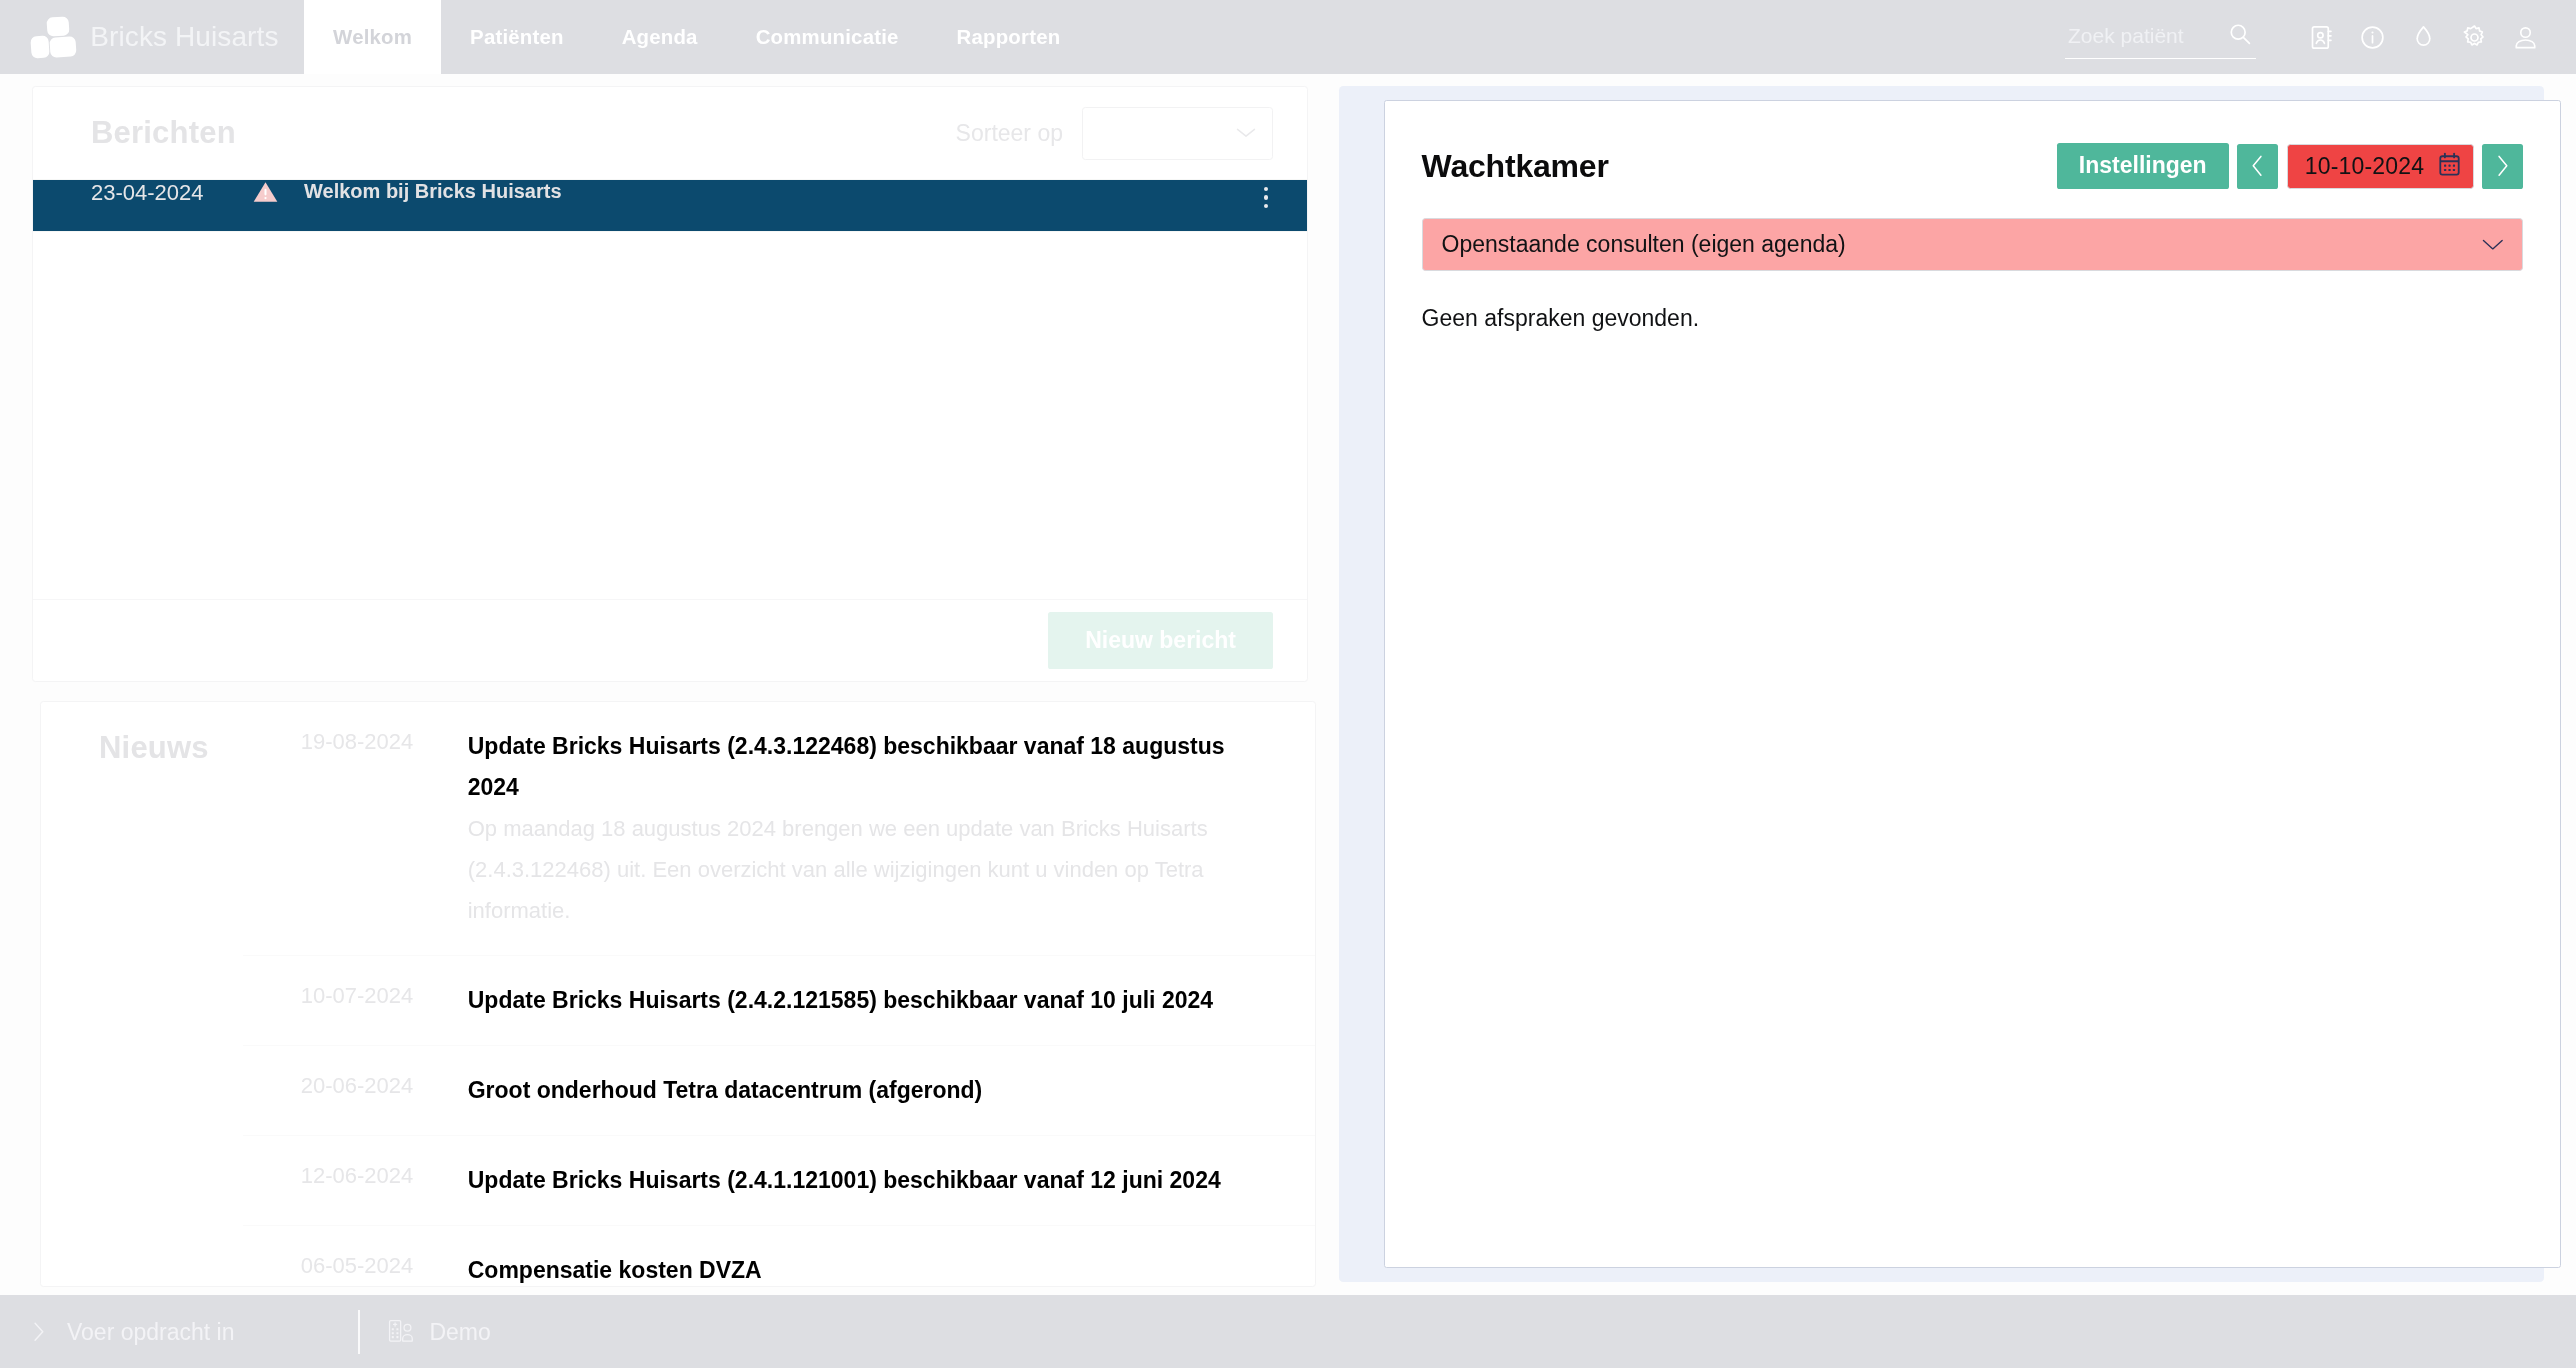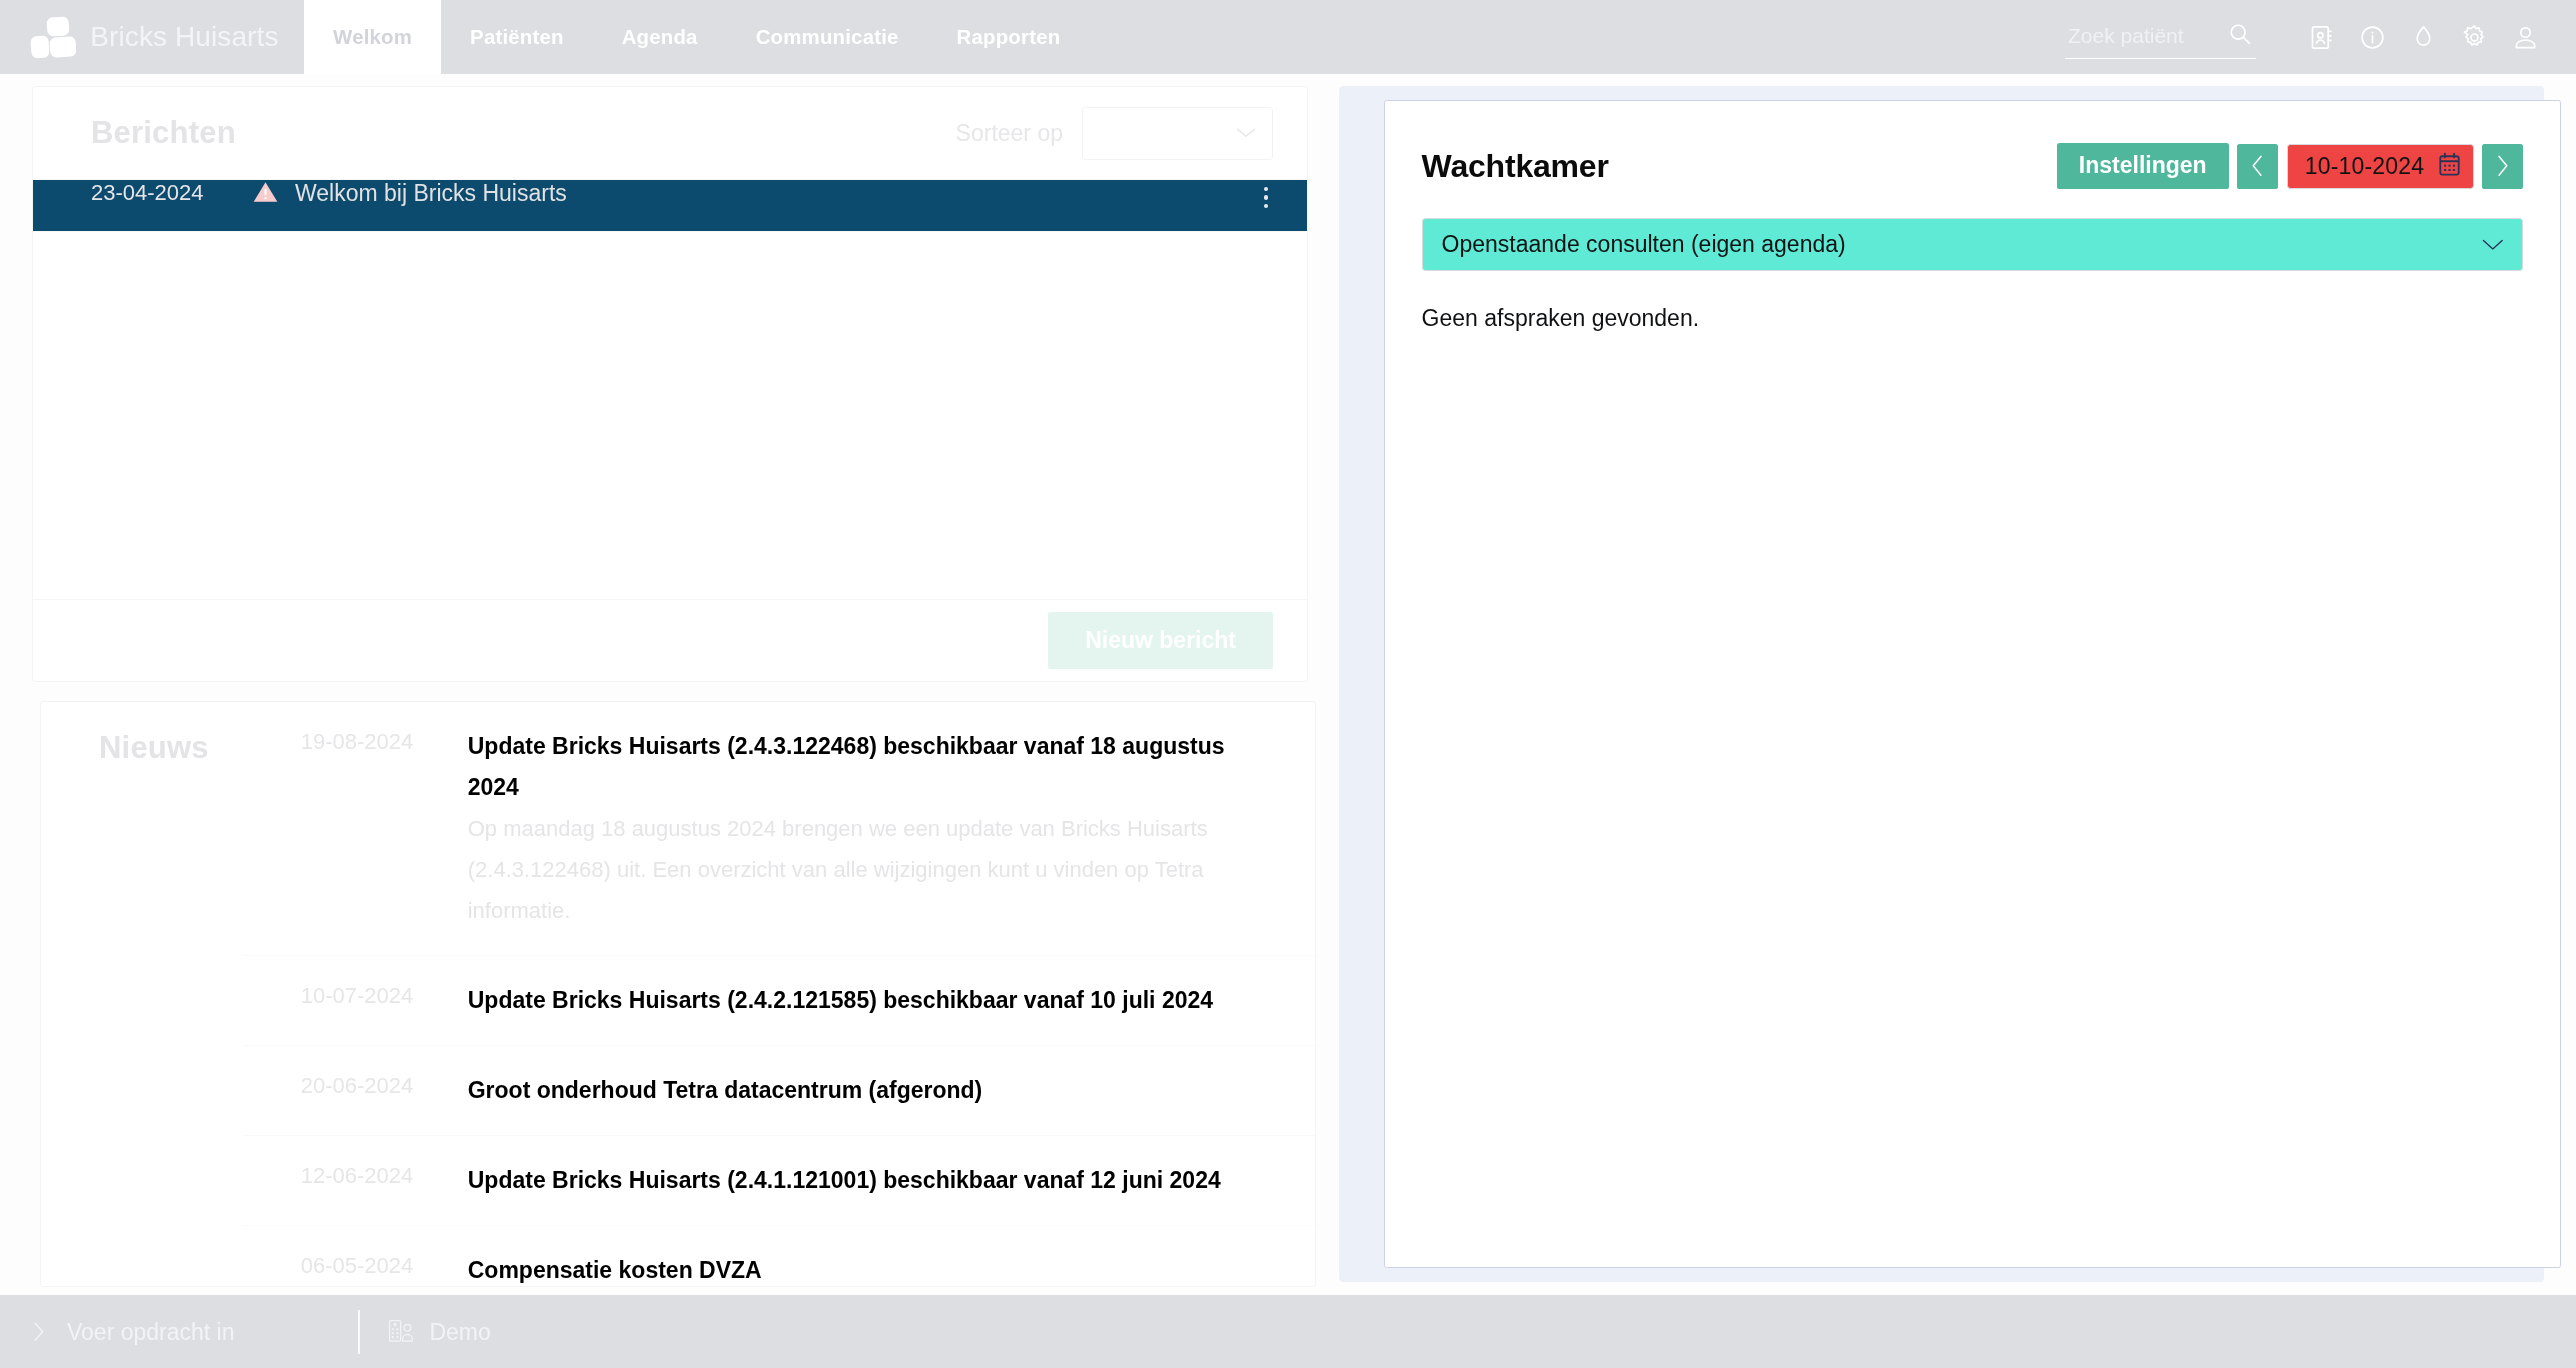--- a/index.html
+++ b/index.html
@@ -162,21 +162,21 @@
     align-items: flex-start;
     height: 53px;
     padding: 0 32px 0 58px;
     background: #0c4a6e;
     border-top: 0.9px solid #f6f7f6;
     border-bottom: 0.9px solid #f6f7f6;
     cursor: pointer;
   }
   .msg-date { font-size: 22px; color: #e6e6e8; width: 155px; flex: 0 0 auto; }
   .msg-alert { width: 39px; flex: 0 0 auto; display: flex; align-items: center; justify-content: center; }
-  .msg-subject { font-size: 23px; color: #e2e2e4; margin-left: 10px; }
+  .msg-subject { font-size: 20px; color: #e2e2e4; margin-left: 19px; font-weight: bold; }
   .msg-kebab { margin-left: auto; display: flex; flex-direction: column; gap: 4.3px; cursor: pointer; padding: 6.8px; }
   .msg-kebab i { display: block; width: 4.3px; height: 4.3px; border-radius: 50%; background: #eaeaec; }
 
   #berichten-foot {
     height: 82px;
     display: flex; align-items: center; justify-content: flex-end;
     padding-right: 34px;
     border-top: 0.9px solid #f6f6f7;
     flex: 0 0 auto;
   }
@@ -295,21 +295,21 @@
     color: #111214;
     white-space: nowrap;
     letter-spacing: 0.2px;
   }
 
   #wk-select {
     margin-top: 25.6px;
     height: 53px;
     border: 0.9px solid #d9dade;
     border-radius: 3.4px;
-    background: #5eead4;
+    background: #fca5a5;
     display: flex;
     align-items: center;
     padding: 0 17px 0 19px;
     cursor: pointer;
   }
   #wk-select-value { font-size: 23px; color: #111214; }
   #wk-select .chev { margin-left: auto; }
 
   #wk-empty {
     margin-top: 34px;

